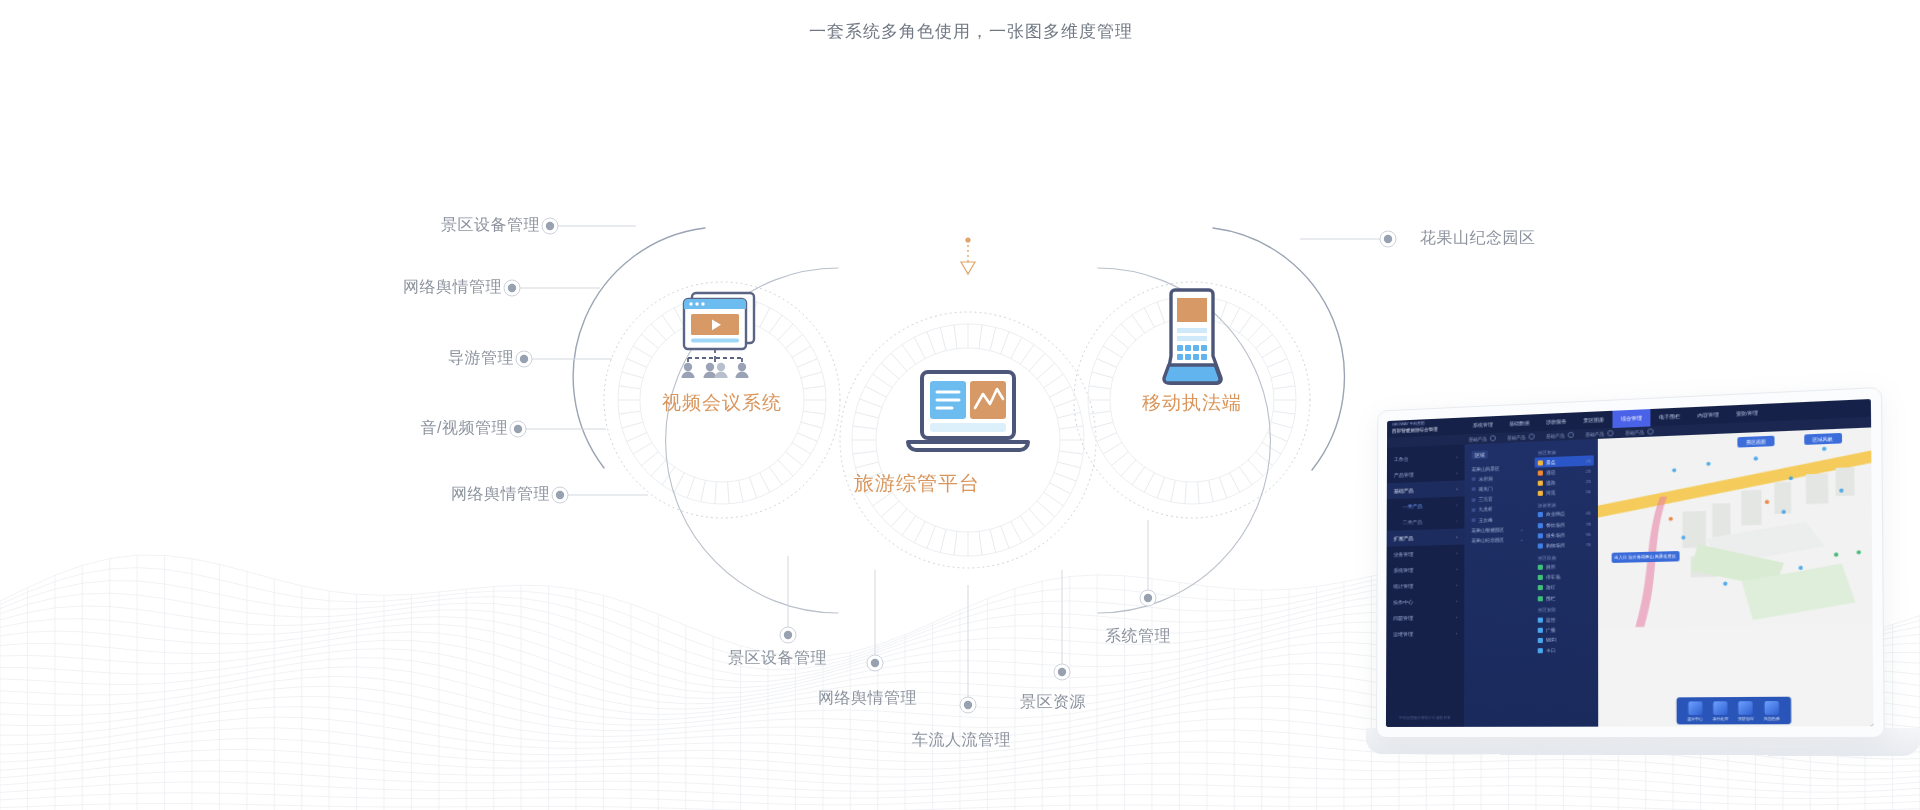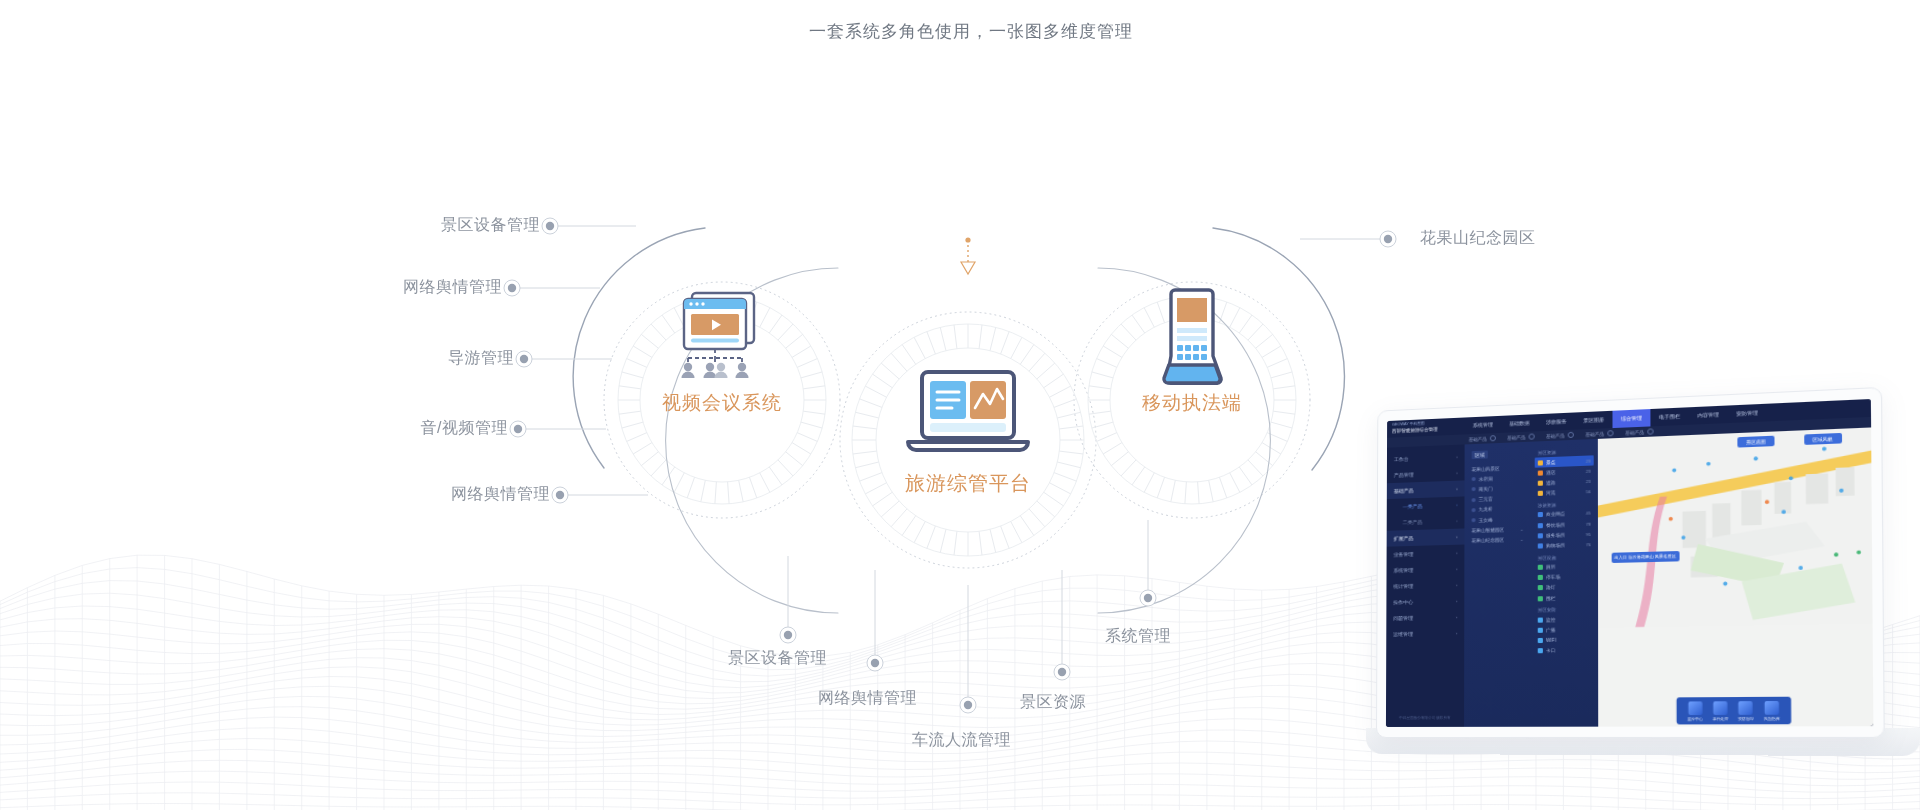--- a/index.html
+++ b/index.html
@@ -396,21 +396,21 @@
     <g stroke="#fff" stroke-width="3" stroke-linecap="round">
       <line x1="37" y1="24" x2="59" y2="24"></line>
       <line x1="37" y1="32" x2="59" y2="32"></line>
       <line x1="37" y1="40" x2="52" y2="40"></line>
     </g>
     <rect x="70" y="13" width="36" height="38" rx="3" fill="#d79a66"></rect>
     <polyline points="75,40 83,26 90,36 97,21 103,31" fill="none" stroke="#fff" stroke-width="2.6" stroke-linejoin="round" stroke-linecap="round"></polyline>
     <rect x="30" y="55" width="76" height="9" rx="3" fill="#dcf0fb"></rect>
     <path d="M8 74h120a8 8 0 0 1-8 8H16a8 8 0 0 1-8-8z" fill="#fff" stroke="#4c5678" stroke-width="4" stroke-linejoin="round"></path>
   </svg>
-  <div class="caption" style="left:888px;top:470px;width:160px;font-size:20px">旅游综管平台</div>
+  <div class="caption" style="left:837px;top:470px;width:160px;font-size:20px">旅游综管平台</div>
 
   <svg style="position:absolute;left:1155px;top:288px" width="74" height="98" viewBox="0 0 74 98">
     <path d="M16 6a4 4 0 0 1 4-4h34a4 4 0 0 1 4 4v62l8 22a4 4 0 0 1-3.8 5.2H15.8A4 4 0 0 1 12 90l4-22z" fill="#fff" stroke="#4c5678" stroke-width="3.4" stroke-linejoin="round"></path>
     <rect x="22" y="10" width="30" height="24" fill="#d79a66"></rect>
     <rect x="22" y="40" width="30" height="5" fill="#cfe9fb"></rect>
     <rect x="22" y="48" width="30" height="5" fill="#cfe9fb"></rect>
     <g fill="#62b4ef">
       <rect x="22" y="57" width="6" height="6" rx="1"></rect>
         <rect x="30" y="57" width="6" height="6" rx="1"></rect>
       <rect x="38" y="57" width="6" height="6" rx="1"></rect>

